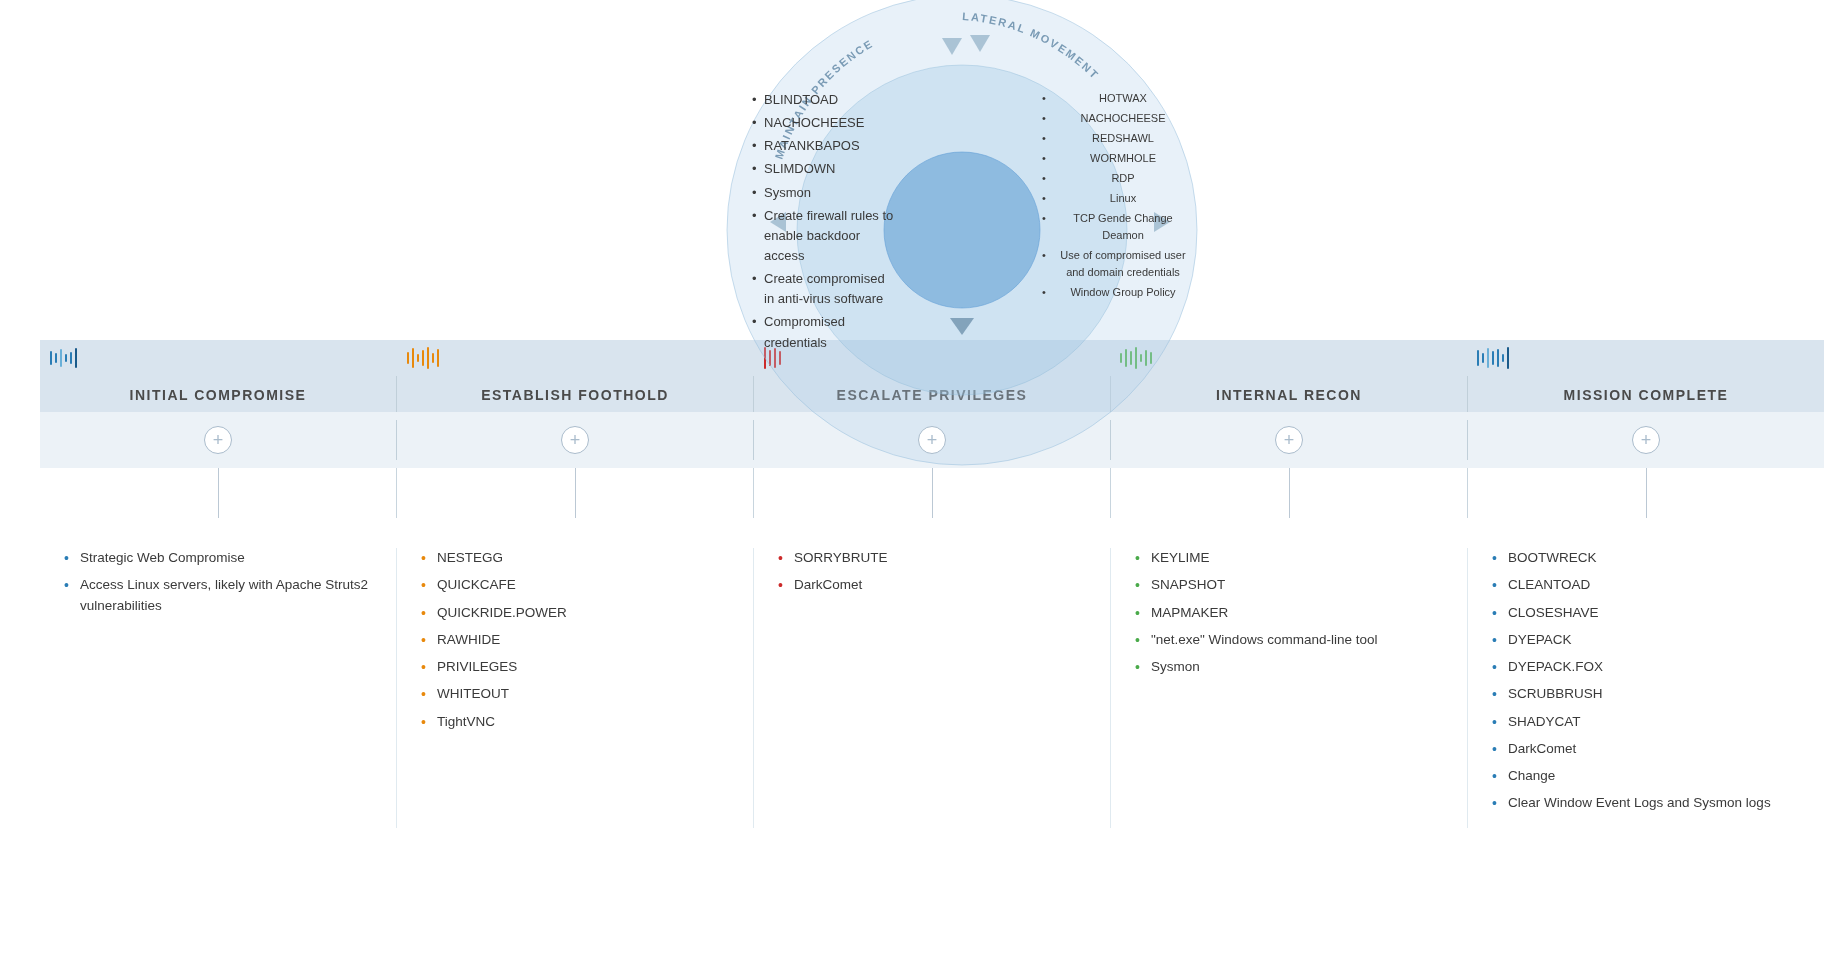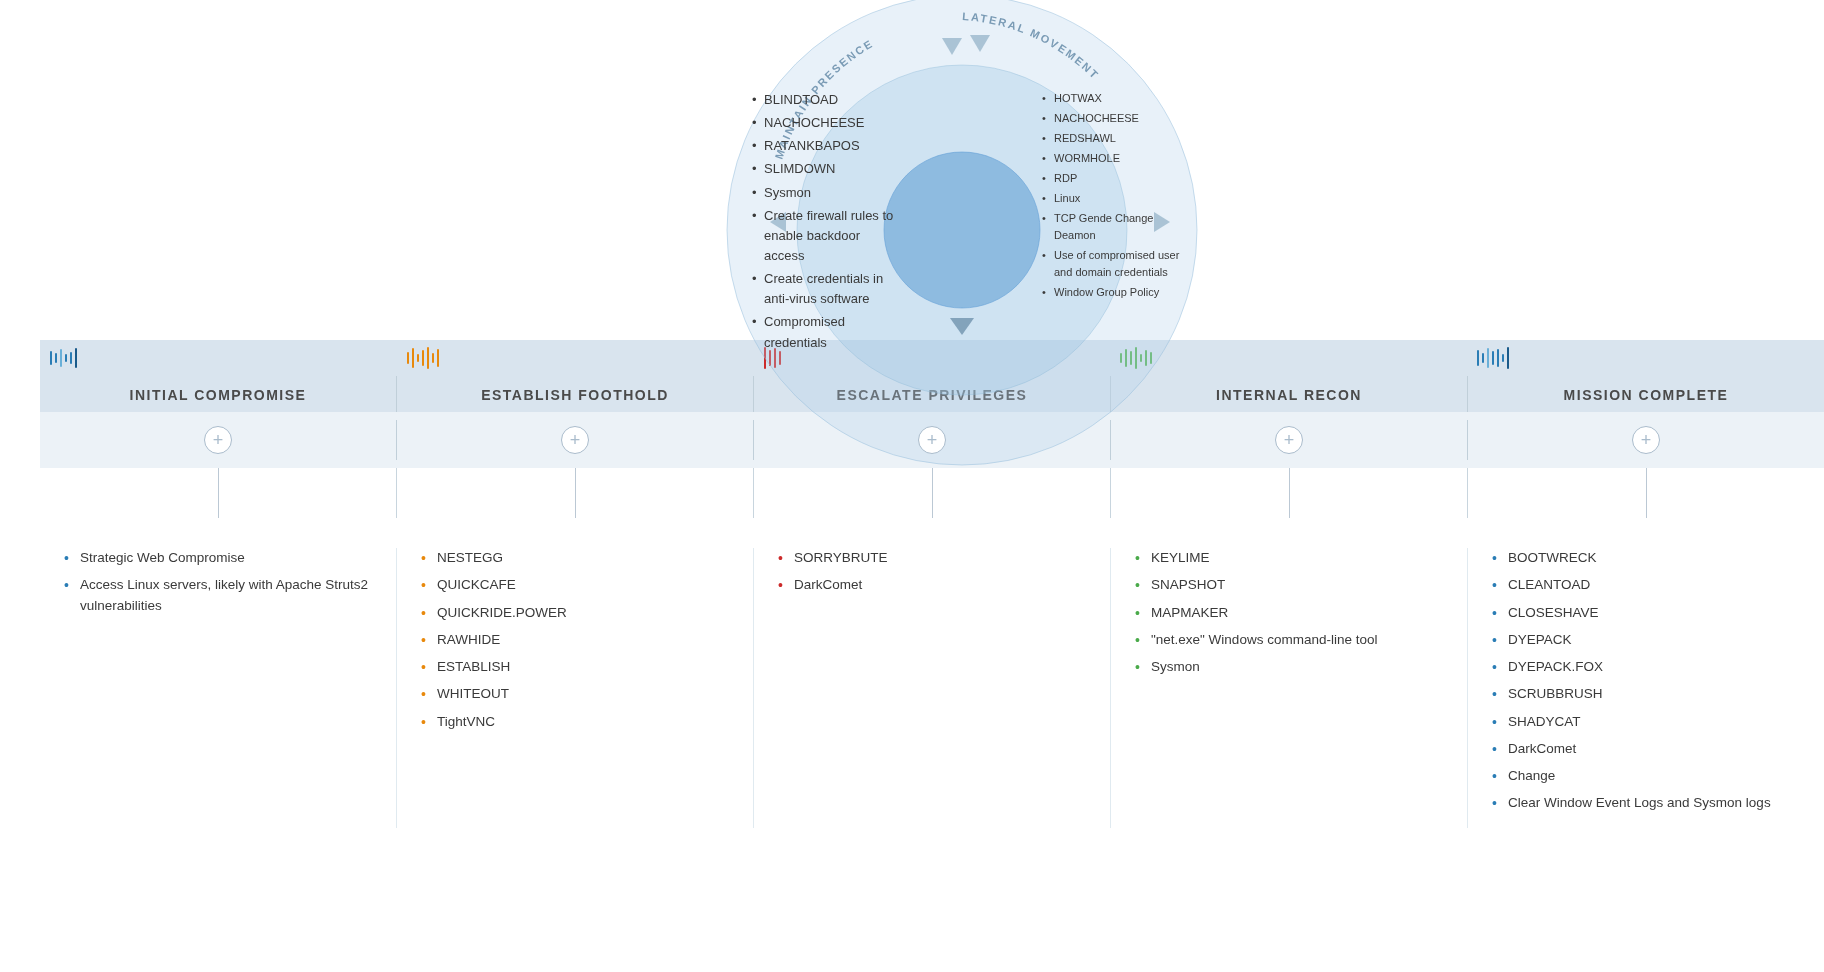--- a/index.html
+++ b/index.html
@@ -111,20 +111,21 @@
     }
 
     .circle-right-text {
       position: absolute;
       right: 10px;
       top: 100px;
       width: 150px;
       font-size: 11px;
       color: #3a3a3a;
       line-height: 1.55;
+      text-align: center;
     }
 
     .circle-left-text ul, .circle-right-text ul {
       list-style: none;
       padding: 0;
     }
 
     .circle-left-text ul li, .circle-right-text ul li {
       margin-bottom: 3px;
       padding-left: 12px;
@@ -267,21 +268,21 @@
       </svg>
 
       <div class="circle-left-text">
         <ul>
           <li>BLINDTOAD</li>
           <li>NACHOCHEESE</li>
           <li>RATANKBAPOS</li>
           <li>SLIMDOWN</li>
           <li>Sysmon</li>
           <li>Create firewall rules to enable backdoor access</li>
-          <li>Create credentials in anti-virus software</li>
+          <li>Create compromised in anti-virus software</li>
           <li>Compromised credentials</li>
         </ul>
       </div>
 
       <div class="circle-right-text">
         <ul>
           <li>HOTWAX</li>
           <li>NACHOCHEESE</li>
           <li>REDSHAWL</li>
           <li>WORMHOLE</li>
@@ -404,21 +405,21 @@
           <li>Access Linux servers, likely with Apache Struts2 vulnerabilities</li>
         </ul>
       </div>
 
       <div class="content-col" style="border-right:1px solid #e0eaf0;">
         <ul class="bullet-orange">
           <li>NESTEGG</li>
           <li>QUICKCAFE</li>
           <li>QUICKRIDE.POWER</li>
           <li>RAWHIDE</li>
-          <li>ESTABLISH</li>
+          <li>PRIVILEGES</li>
           <li>WHITEOUT</li>
           <li>TightVNC</li>
         </ul>
       </div>
 
       <div class="content-col" style="border-right:1px solid #e0eaf0;">
         <ul class="bullet-red">
           <li>SORRYBRUTE</li>
           <li>DarkComet</li>
         </ul>

